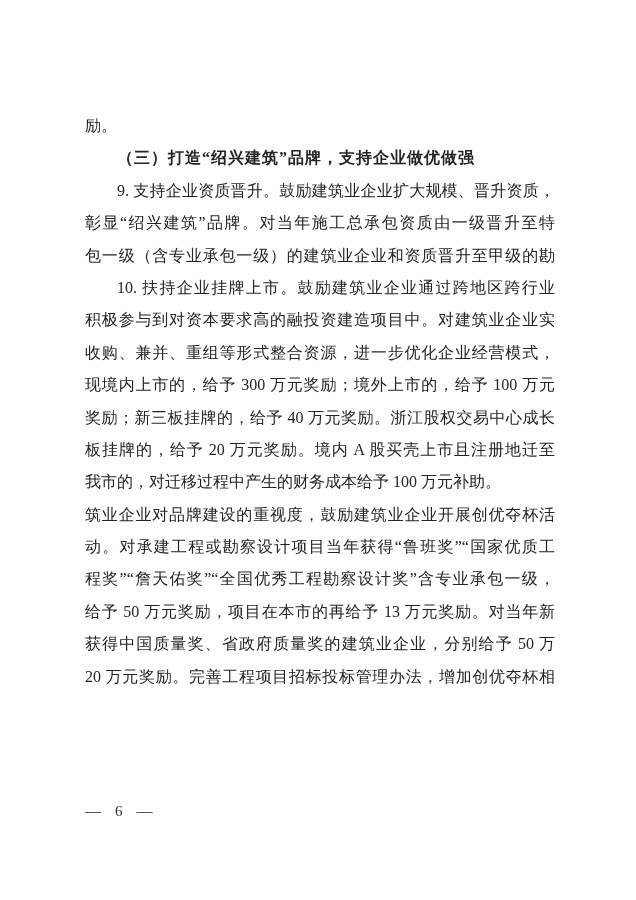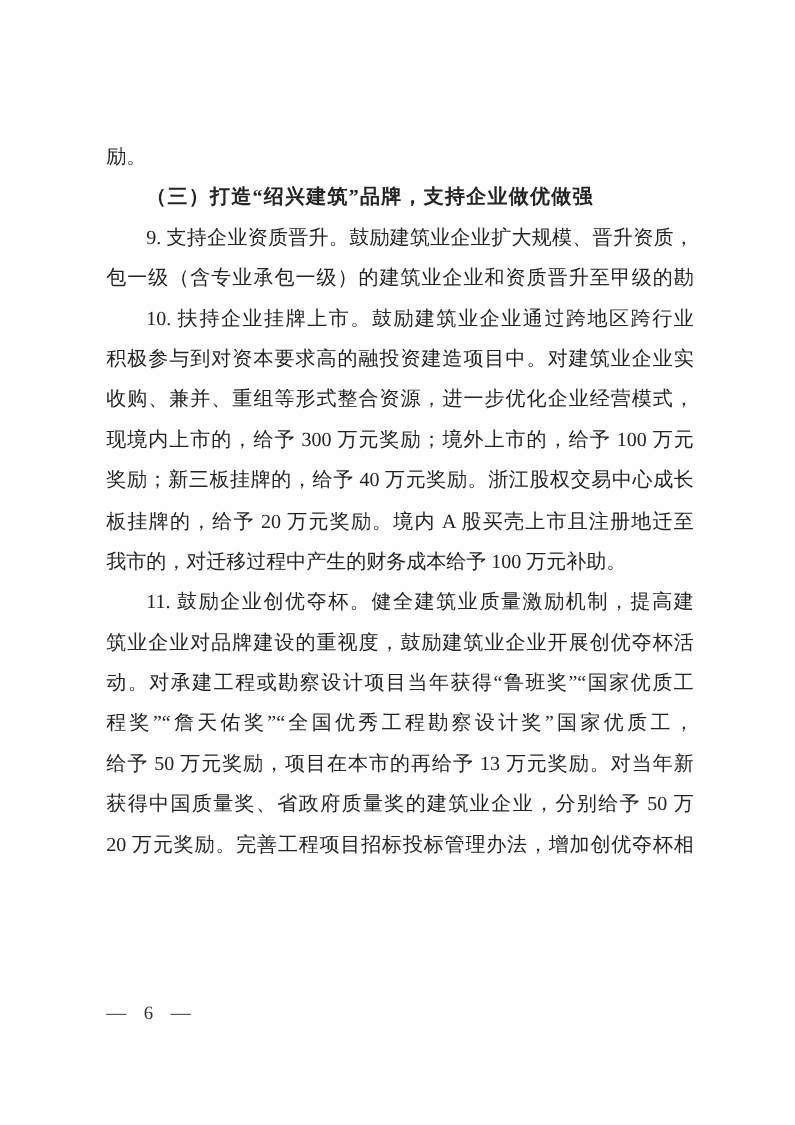--- a/index.html
+++ b/index.html
@@ -65,32 +65,32 @@
   }
 </style>
 </head>
 <body>
 
 <div class="page">
   <div class="text-block">
     <div class="line para-end">励。</div>
     <div class="line heading">（三）打造“绍兴建筑”品牌，支持企业做优做强</div>
     <div class="line indent">9. 支持企业资质晋升。鼓励建筑业企业扩大规模、晋升资质，</div>
+    <div class="line">彰显“绍兴建筑”品牌。对当年施工总承包资质由一级晋升至特</div>
     <div class="line">包一级（含专业承包一级）的建筑业企业和资质晋升至甲级的勘</div>
     <div class="line indent">10. 扶持企业挂牌上市。鼓励建筑业企业通过跨地区跨行业</div>
     <div class="line">积极参与到对资本要求高的融投资建造项目中。对建筑业企业实</div>
     <div class="line">收购、兼并、重组等形式整合资源，进一步优化企业经营模式，</div>
     <div class="line">现境内上市的，给予 300 万元奖励；境外上市的，给予 100 万元</div>
     <div class="line">奖励；新三板挂牌的，给予 40 万元奖励。浙江股权交易中心成长</div>
     <div class="line">板挂牌的，给予 20 万元奖励。境内 A 股买壳上市且注册地迁至</div>
     <div class="line para-end">我市的，对迁移过程中产生的财务成本给予 100 万元补助。</div>
-    <div class="line indent">11. 鼓励企业创优夺杯。健全建筑业质量激励机制，提高建</div>
     <div class="line">筑业企业对品牌建设的重视度，鼓励建筑业企业开展创优夺杯活</div>
     <div class="line">动。对承建工程或勘察设计项目当年获得“鲁班奖”“国家优质工</div>
-    <div class="line">程奖”“詹天佑奖”“全国优秀工程勘察设计奖”国家优质工，</div>
+    <div class="line">程奖”“詹天佑奖”“全国优秀工程勘察设计奖”含专业承包一级，</div>
     <div class="line">给予 50 万元奖励，项目在本市的再给予 13 万元奖励。对当年新</div>
     <div class="line">获得中国质量奖、省政府质量奖的建筑业企业，分别给予 50 万元、</div>
     <div class="line">20 万元奖励。完善工程项目招标投标管理办法，增加创优夺杯相</div>
   </div>
 
   <div class="footer">
     <span class="dash">—</span><span class="num">6</span><span class="dash">—</span>
   </div>
 </div>
 

